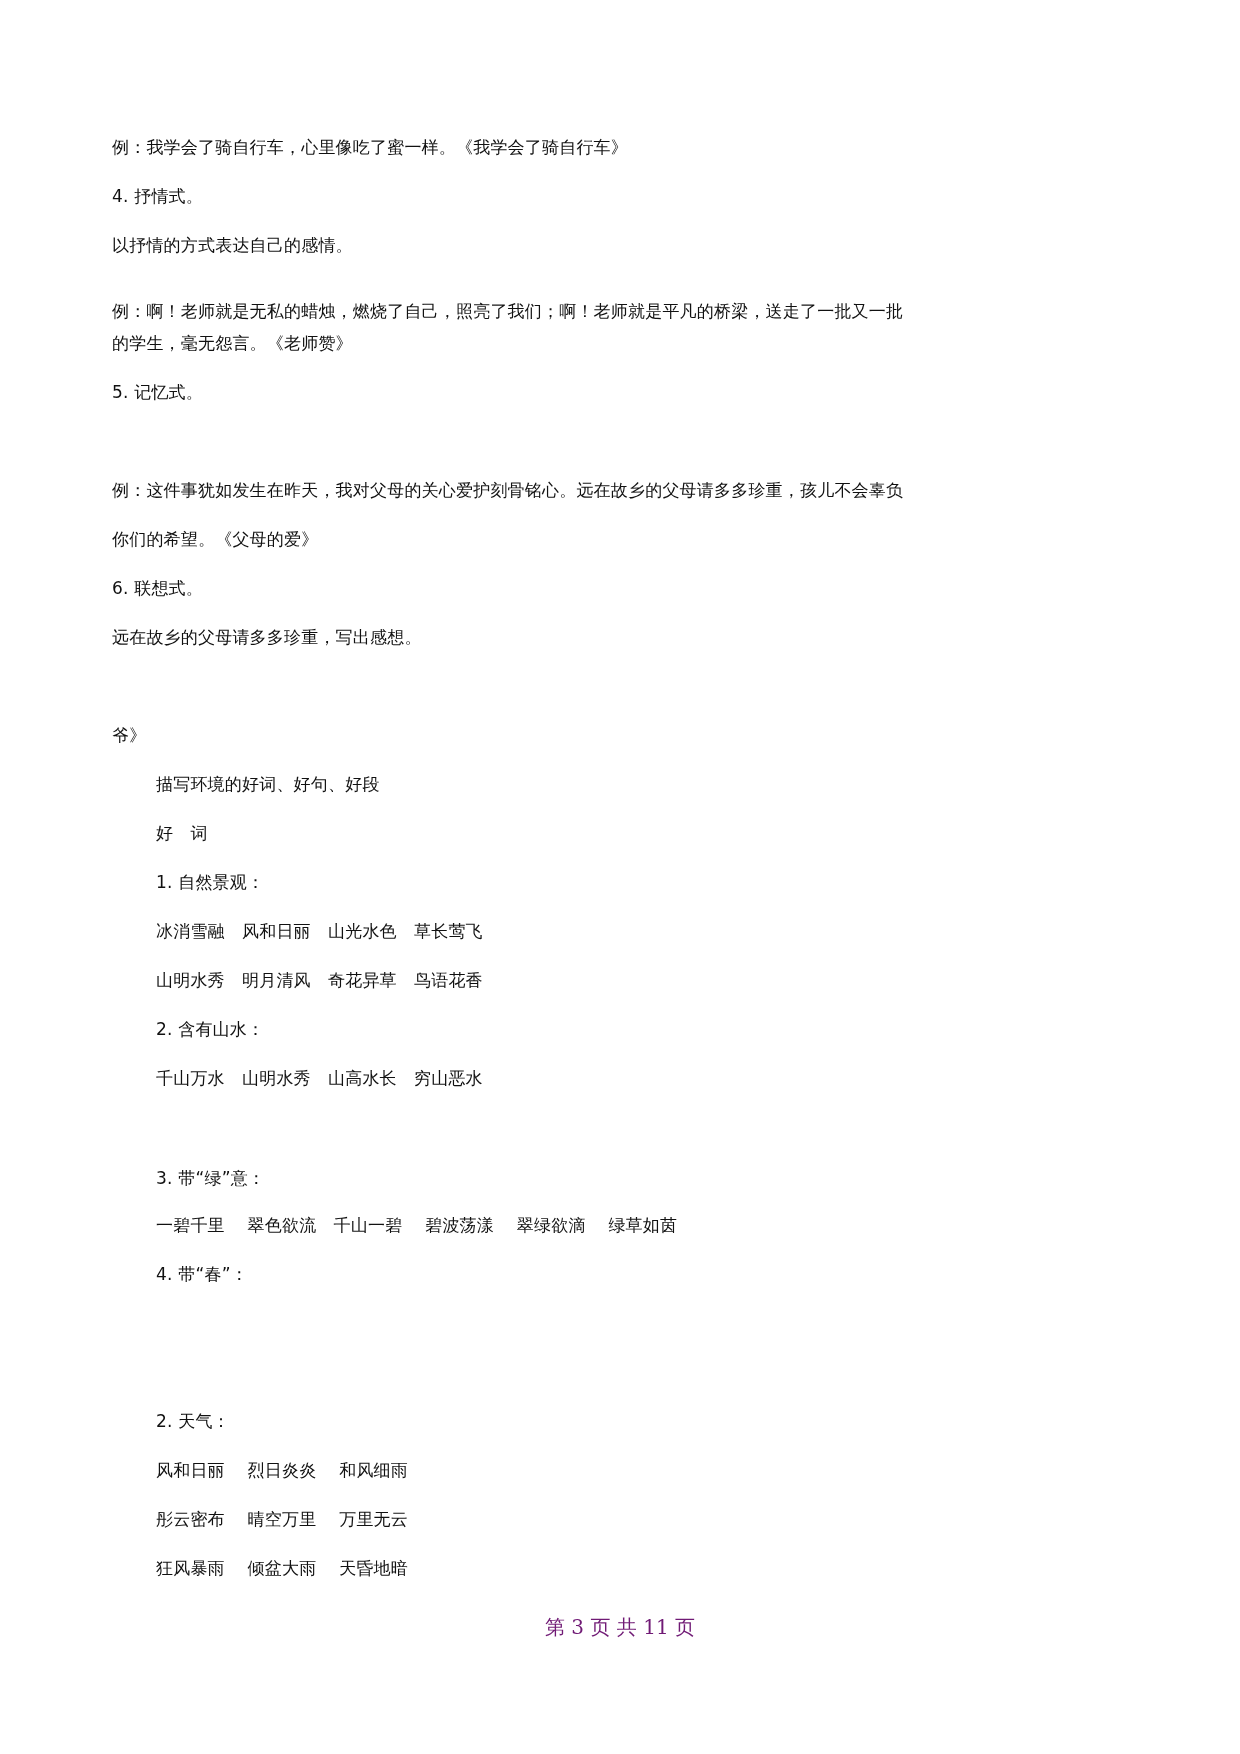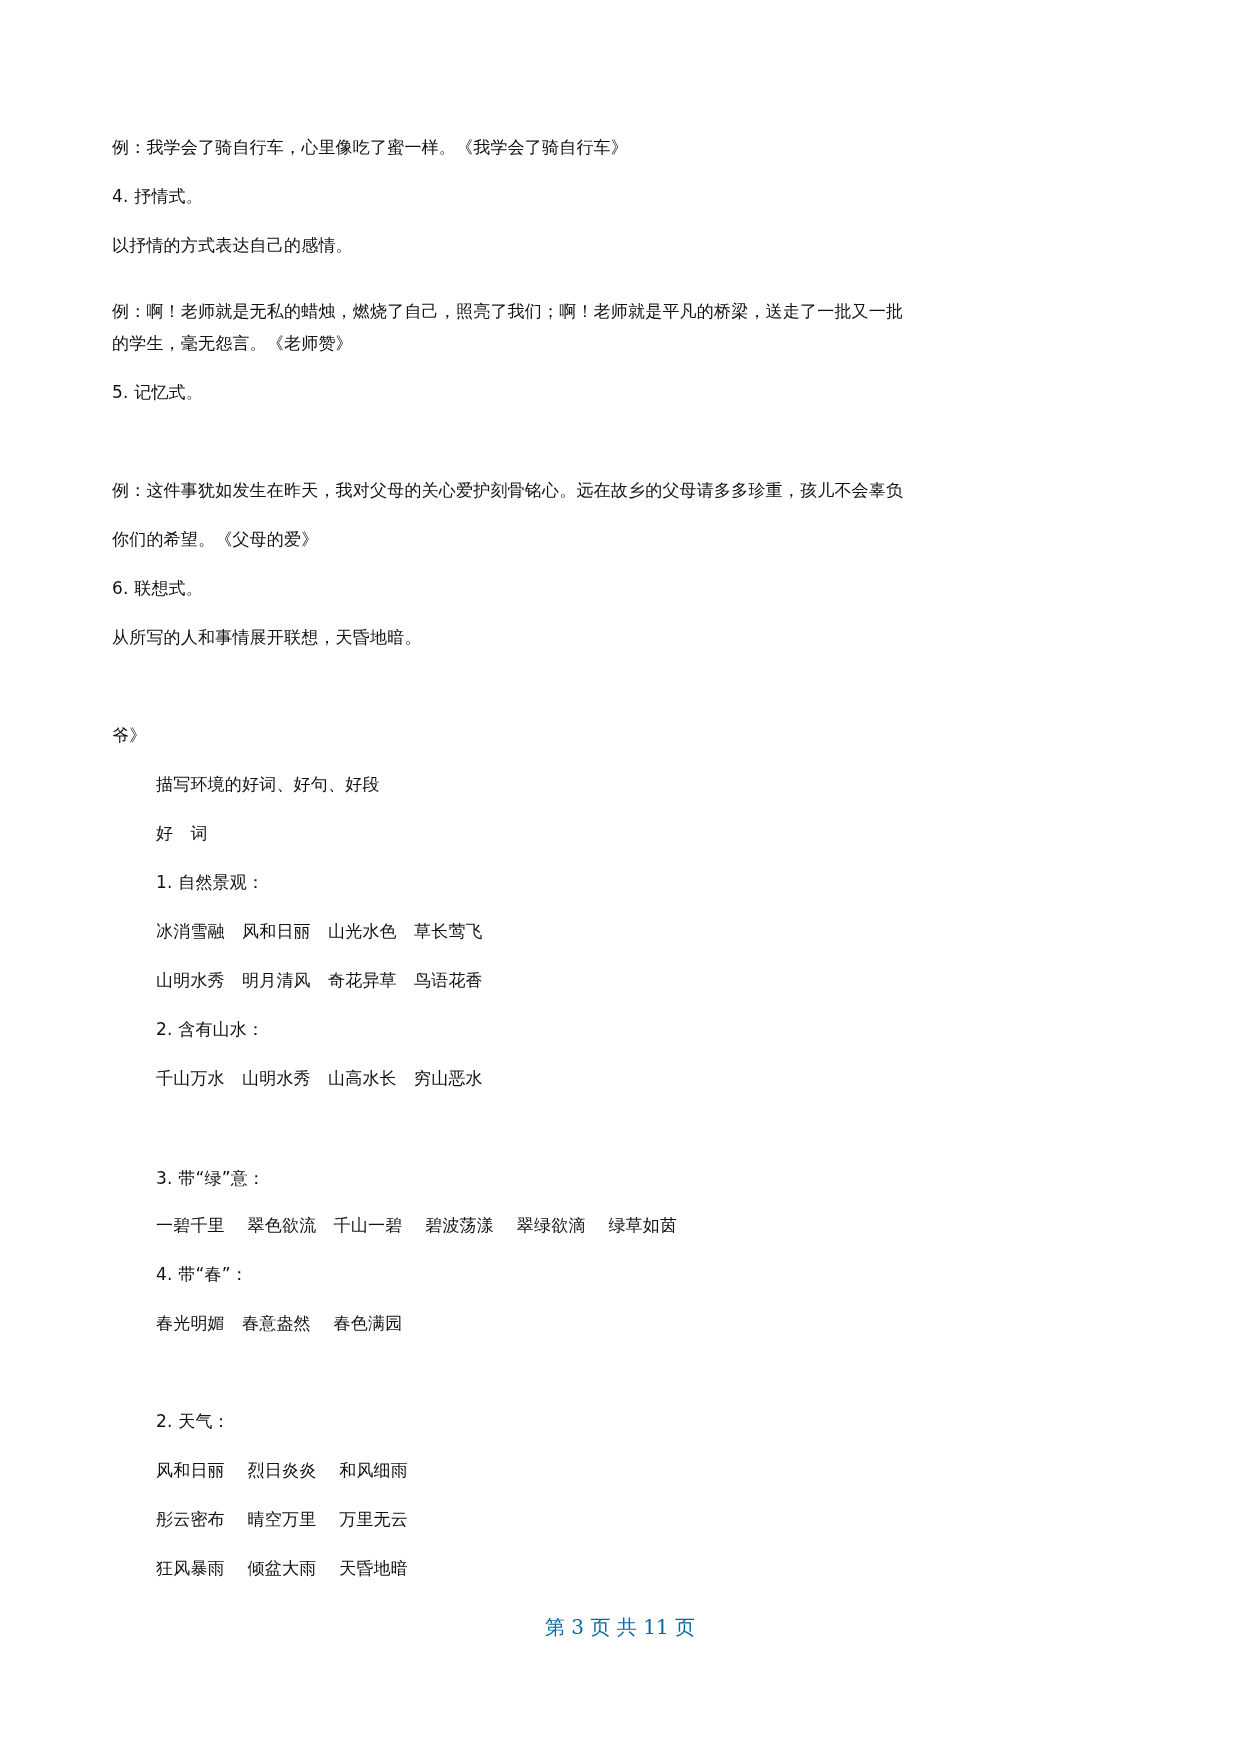--- a/index.html
+++ b/index.html
@@ -36,49 +36,48 @@
     }
     .footer {
       position: absolute;
       top: 1612px;
       left: 0;
       width: 1240px;
       text-align: center;
       font-family: "DejaVu Serif", "Liberation Serif", serif;
       font-size: 20px;
       line-height: 30px;
-      color: #0369a1;
+      color: #701a75;
     }
   </style>
 </head>
 <body>
 
 <div class="page">
   <div class="line" style="top:132px">例：我学会了骑自行车，心里像吃了蜜一样。《我学会了骑自行车》</div>
   <div class="line" style="top:181px">4. 抒情式。</div>
   <div class="line" style="top:230px">以抒情的方式表达自己的感情。</div>
   <div class="line" style="top:296px">例：啊！老师就是无私的蜡烛，燃烧了自己，照亮了我们；啊！老师就是平凡的桥梁，送走了一批又一批</div>
   <div class="line" style="top:328px">的学生，毫无怨言。《老师赞》</div>
   <div class="line" style="top:377px">5. 记忆式。</div>
   <div class="line" style="top:475px">例：这件事犹如发生在昨天，我对父母的关心爱护刻骨铭心。远在故乡的父母请多多珍重，孩儿不会辜负</div>
   <div class="line" style="top:524px">你们的希望。《父母的爱》</div>
   <div class="line" style="top:573px">6. 联想式。</div>
-  <div class="line" style="top:622px">从所写的人和事情展开联想，天昏地暗。</div>
+  <div class="line" style="top:622px">远在故乡的父母请多多珍重，写出感想。</div>
   <div class="line" style="top:720px">爷》</div>
 
   <div class="line indent" style="top:769px">描写环境的好词、好句、好段</div>
   <div class="line indent" style="top:818px">好　词</div>
   <div class="line indent" style="top:867px">1. 自然景观：</div>
   <div class="line indent" style="top:916px">冰消雪融　风和日丽　山光水色　草长莺飞</div>
   <div class="line indent" style="top:965px">山明水秀　明月清风　奇花异草　鸟语花香</div>
   <div class="line indent" style="top:1014px">2. 含有山水：</div>
   <div class="line indent" style="top:1063px">千山万水　山明水秀　山高水长　穷山恶水</div>
   <div class="line indent" style="top:1163px">3. 带“绿”意：</div>
   <div class="line indent" style="top:1210px">一碧千里　 翠色欲流　千山一碧　 碧波荡漾　 翠绿欲滴　 绿草如茵</div>
   <div class="line indent" style="top:1259px">4. 带“春”：</div>
-  <div class="line indent" style="top:1308px">春光明媚　春意盎然　 春色满园</div>
   <div class="line indent" style="top:1406px">2. 天气：</div>
   <div class="line indent" style="top:1455px">风和日丽　 烈日炎炎　 和风细雨</div>
   <div class="line indent" style="top:1504px">彤云密布　 晴空万里　 万里无云</div>
   <div class="line indent" style="top:1553px">狂风暴雨　 倾盆大雨　 天昏地暗</div>
 
   <div class="footer">第 3 页 共 11 页</div>
 </div>
 
 </body></html>

